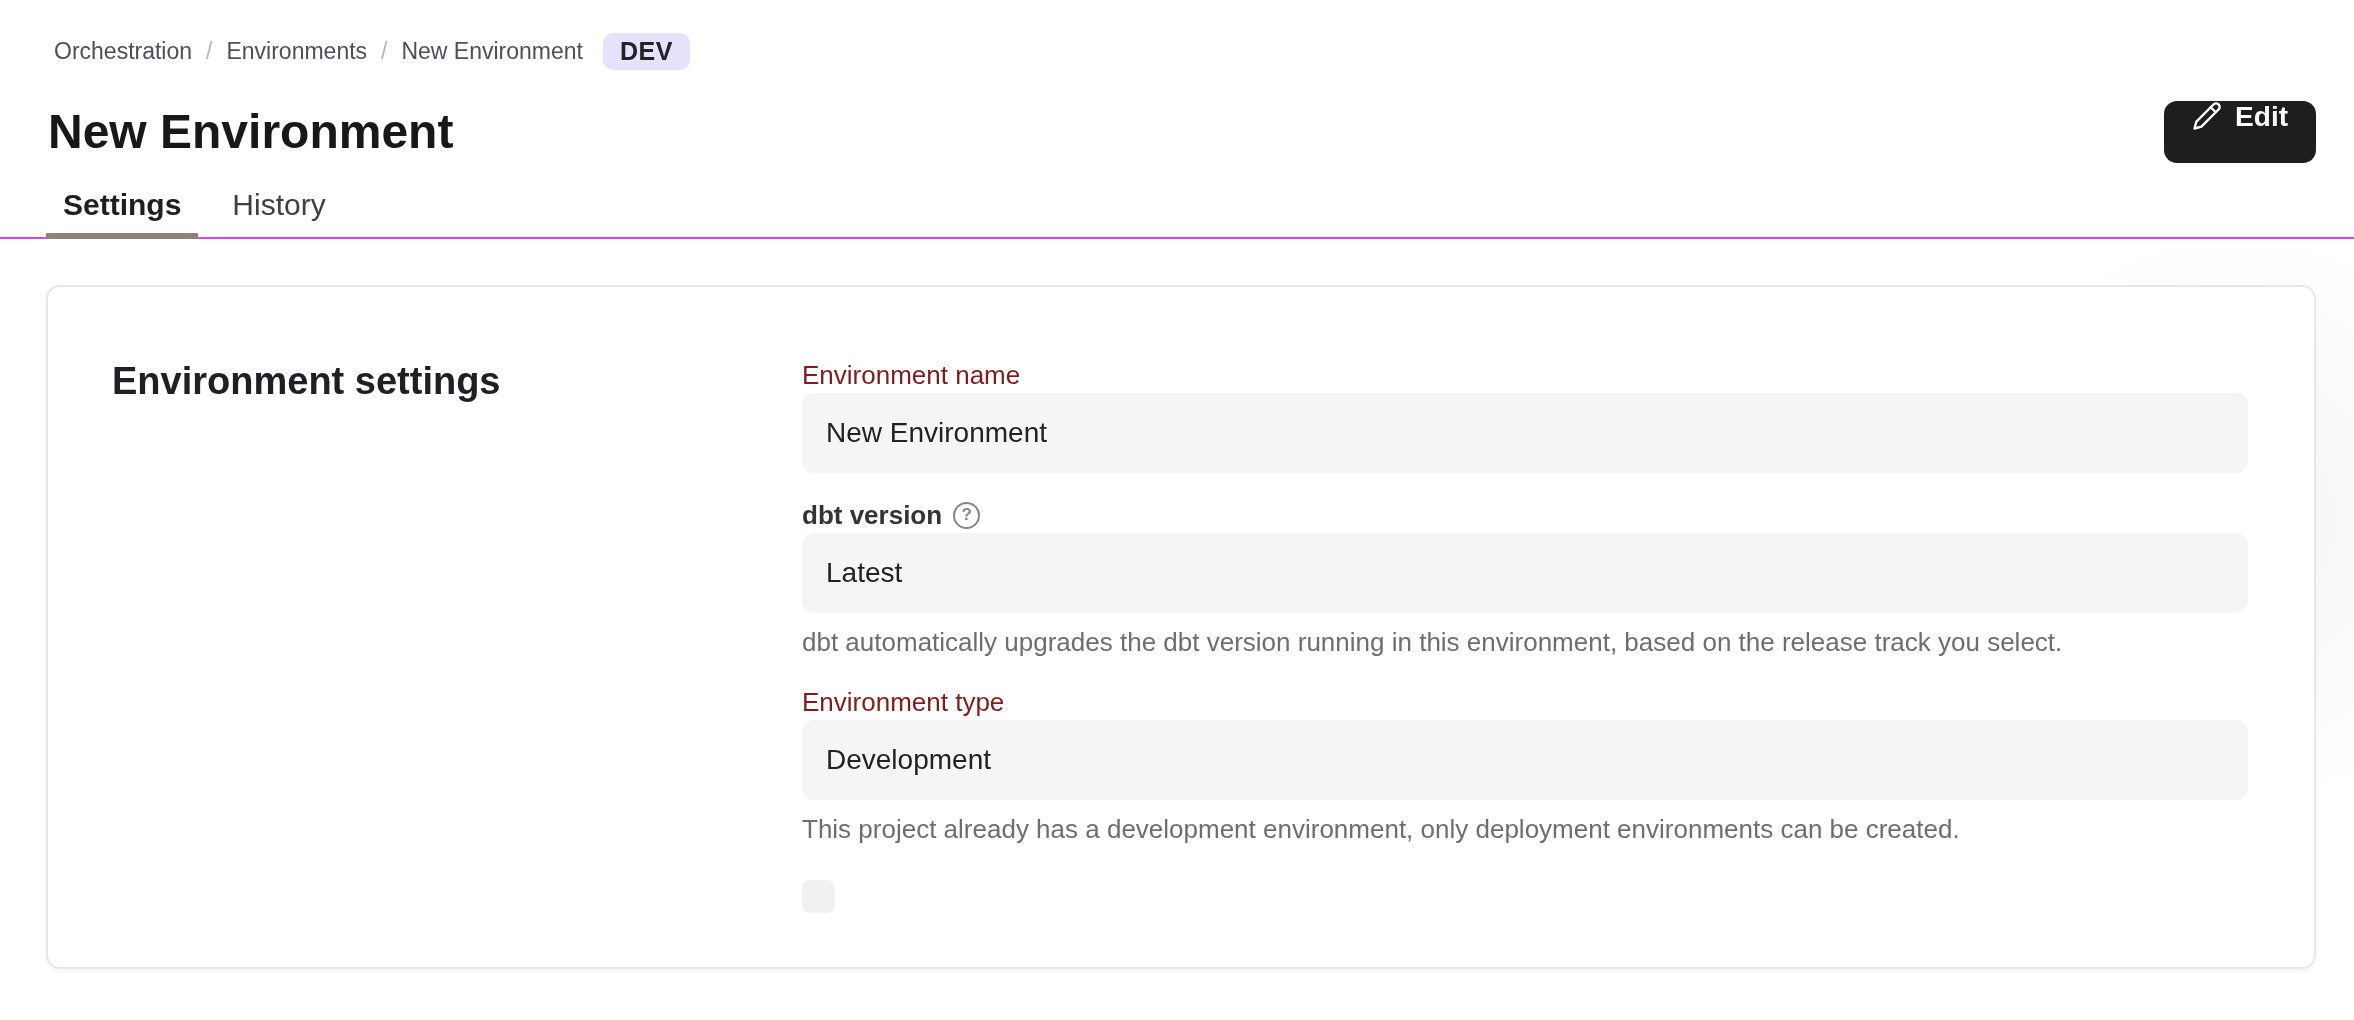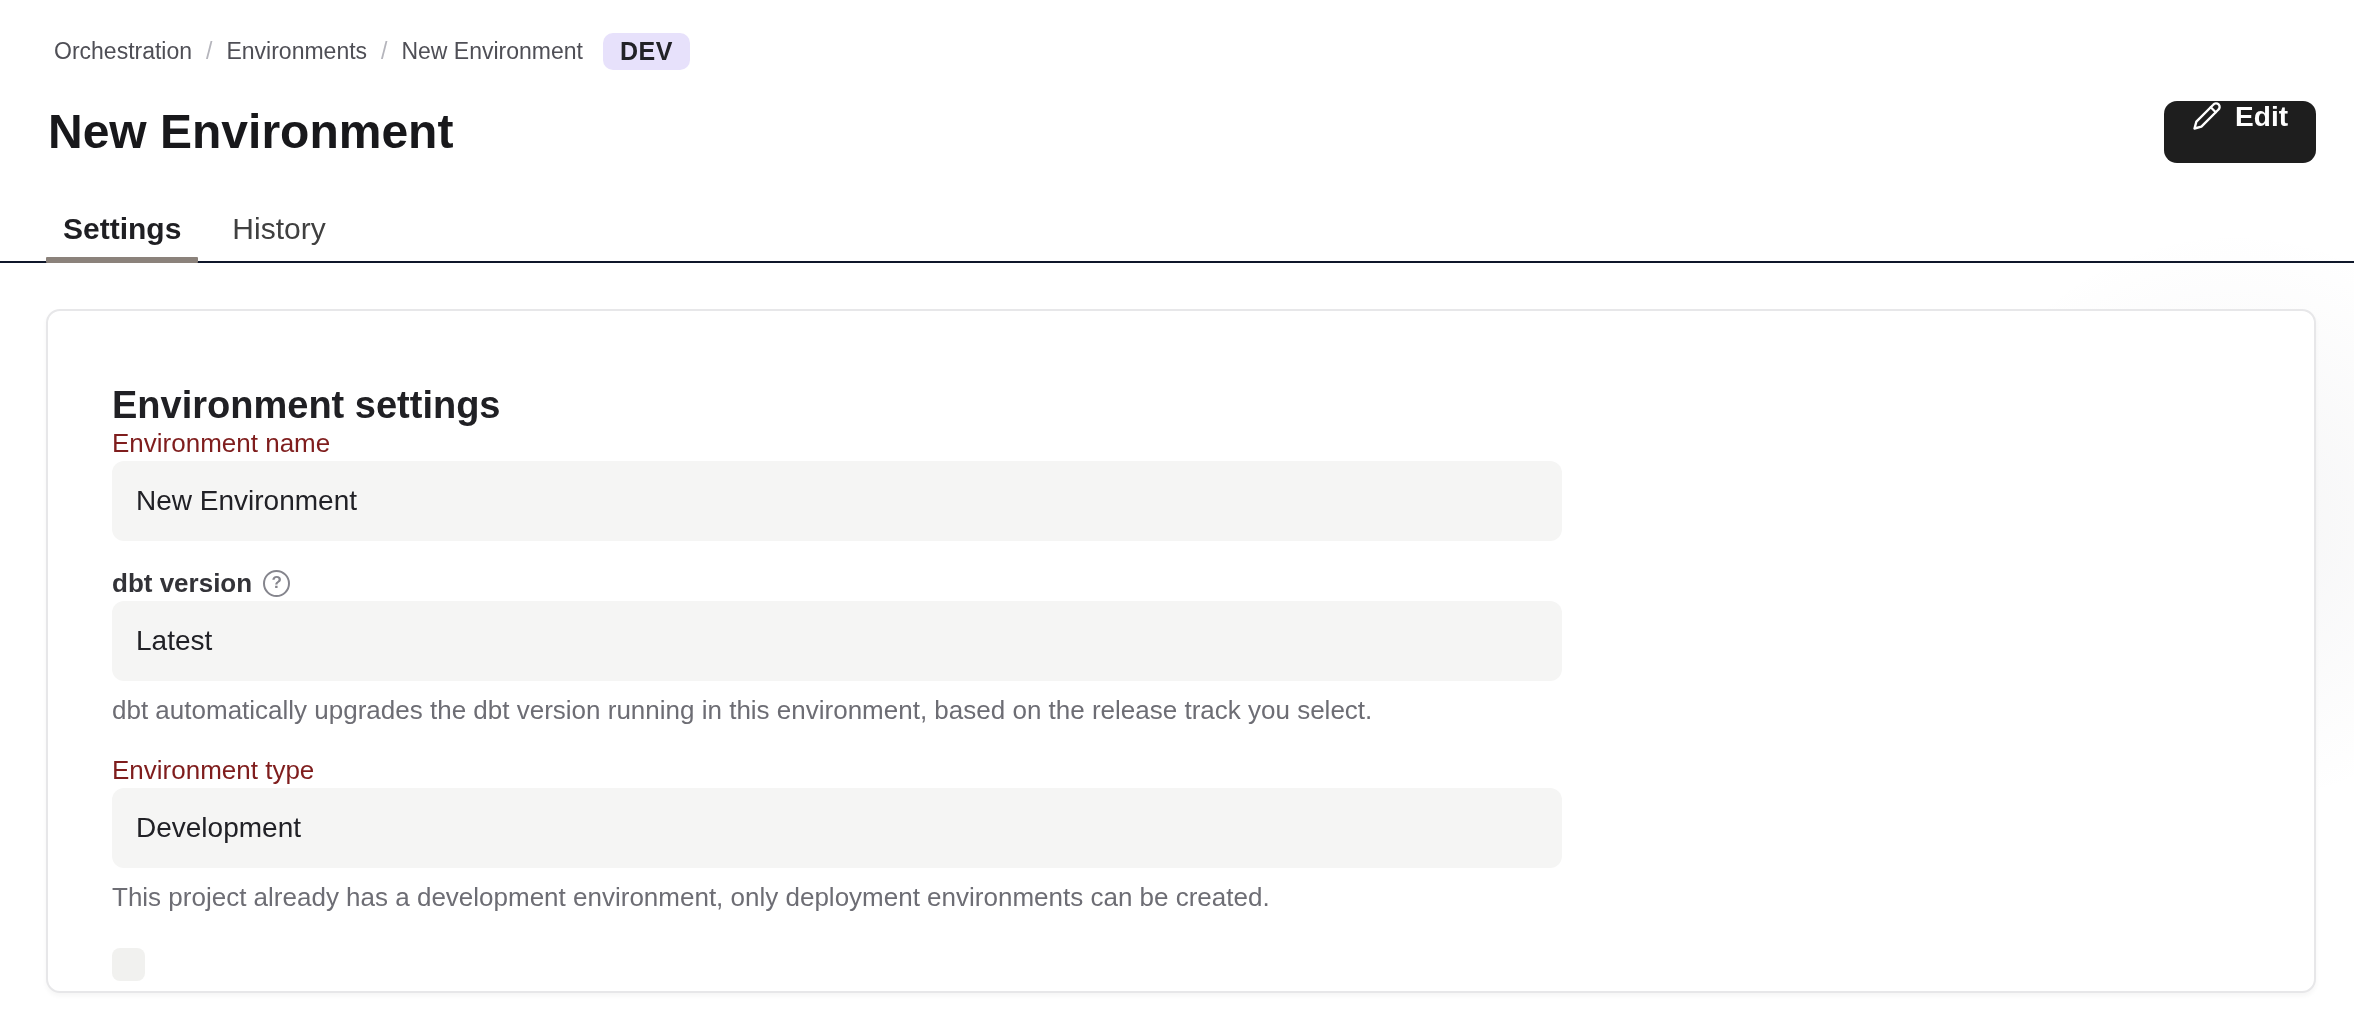--- a/index.html
+++ b/index.html
@@ -43,23 +43,23 @@
     display: flex; align-items: flex-start; gap: 13px;
     height: 62px; padding: 0 28px;
     background: #1e1e1e; color: #ffffff;
     border: none; border-radius: 13px;
     font-family: inherit; font-size: 28px; font-weight: 700;
     cursor: pointer;
   }
   .edit-btn svg { display: block; }
   
   .tabs {
-    margin-top: 47px;
+    margin-top: 23px;
     padding: 0 46px;
-    border-bottom: 2px solid #0f172a;
+    border-bottom: 2px solid #d946ef;
     display: flex; gap: 17px;
   }
   .tab {
     position: relative;
     padding: 0 17px 14px 17px;
     font-size: 30px; line-height: 36px;
     color: #404040; cursor: pointer;
   }
   .tab.active { color: #1f1f23; font-weight: 700; }
   .tab.active::after {
@@ -70,21 +70,20 @@
   .card {
     margin: 46px 38px 0 46px;
     height: 684px;
     background: #ffffff;
     border: 2px solid #e7e7e9;
     border-radius: 14px;
     box-shadow: 0 3px 5px rgba(0,0,0,0.04);
     padding: 72px 66px 0 64px;
     display: flex;
     position: relative;
-    flex-direction: column;
   }
   .card-left { width: 690px; flex: 0 0 auto; }
   .card-heading { font-size: 38px; font-weight: 700; color: #202024; line-height: 44px; }
   .card-form { flex: 1 1 auto; max-width: 1450px; }
   .field-label {
     font-size: 26px; line-height: 32px; color: #7f1d1d;
     margin-bottom: 2px;
     display: flex; align-items: center;
   }
   .field-label.bold { font-weight: 700; color: #333338; }

